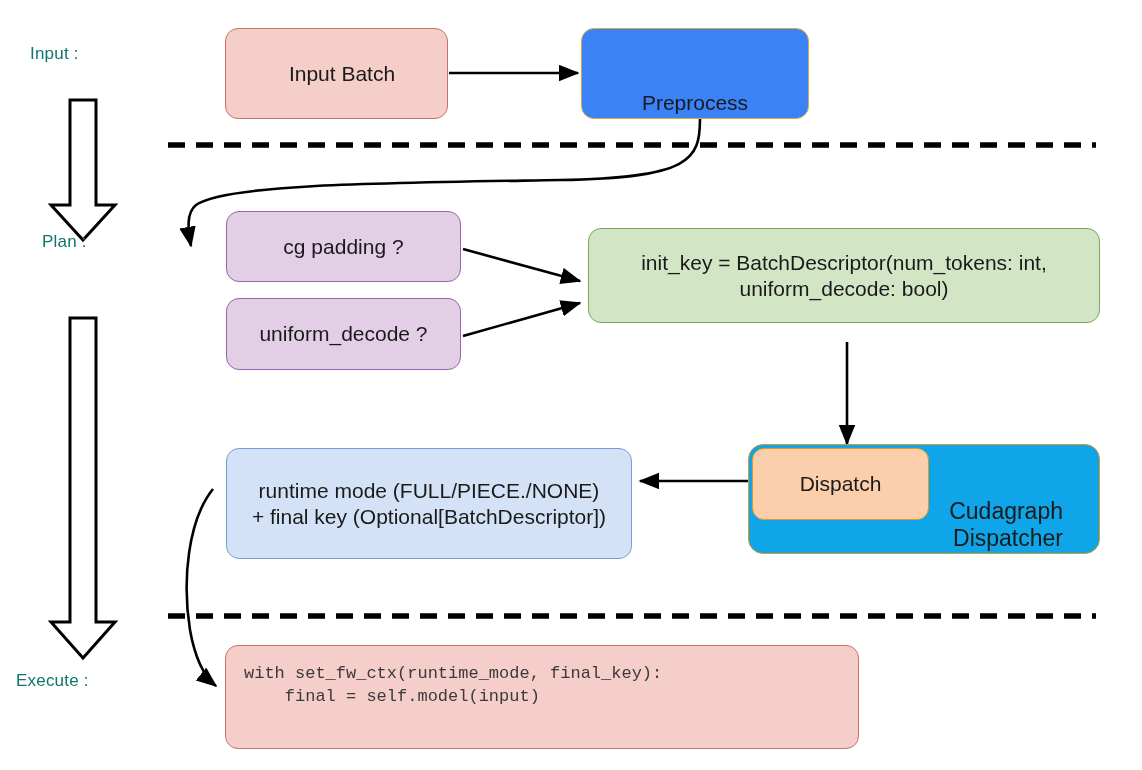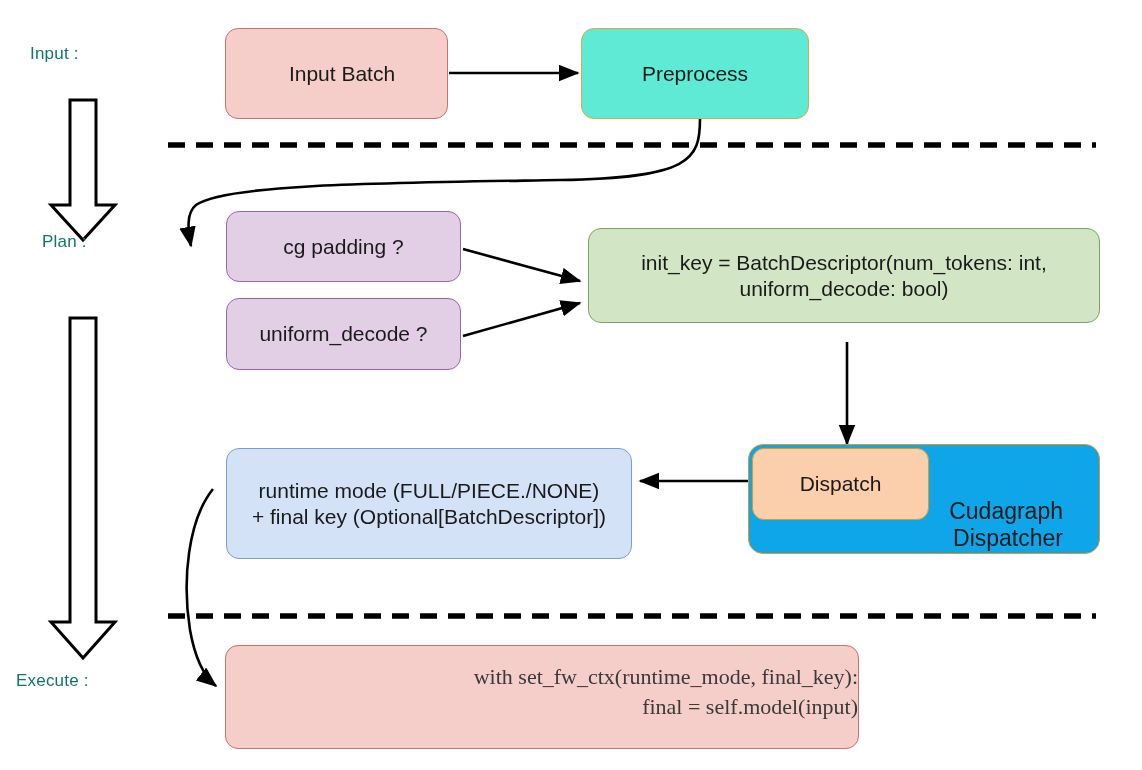--- a/index.html
+++ b/index.html
@@ -50,22 +50,23 @@
     color: #1a1a1a;
     line-height: 1.22;
     padding: 2px 8px;
   }
   .node-input-batch {
     background: #f5cdc9;
     border-color: #c9716b;
     padding-left: 19px;
   }
   .node-preprocess {
-    background: #5eead4;
+    background: #3b82f6;
     border-color: #d8ab3e;
+    align-items: flex-end;
   }
   .node-purple {
     background: #e2cfe6;
     border-color: #9a63ab;
   }
   .node-green {
     background: #d2e6c6;
     border-color: #7aa75d;
   }
   .node-blue {
@@ -81,24 +82,24 @@
     border-radius: 15px;
   }
   .node-dispatch-inner {
     background: #fbcfab;
     border-color: #dd9a22;
     border-radius: 12px;
   }
   .node-code {
     background: #f5cdc9;
     border-color: #c9716b;
-    font-family: Liberation Serif, serif;
-    font-size: 22px;
+    font-family: Liberation Mono, monospace;
+    font-size: 17px;
     color: #3a3a3a;
-    align-items: flex-end;
+    align-items: flex-start;
     justify-content: flex-start;
     white-space: pre;
     text-align: left;
     padding: 16px 0 0 18px;
     line-height: 1.38;
   }
   .code-text {
     display: block;
   }
 </style>

